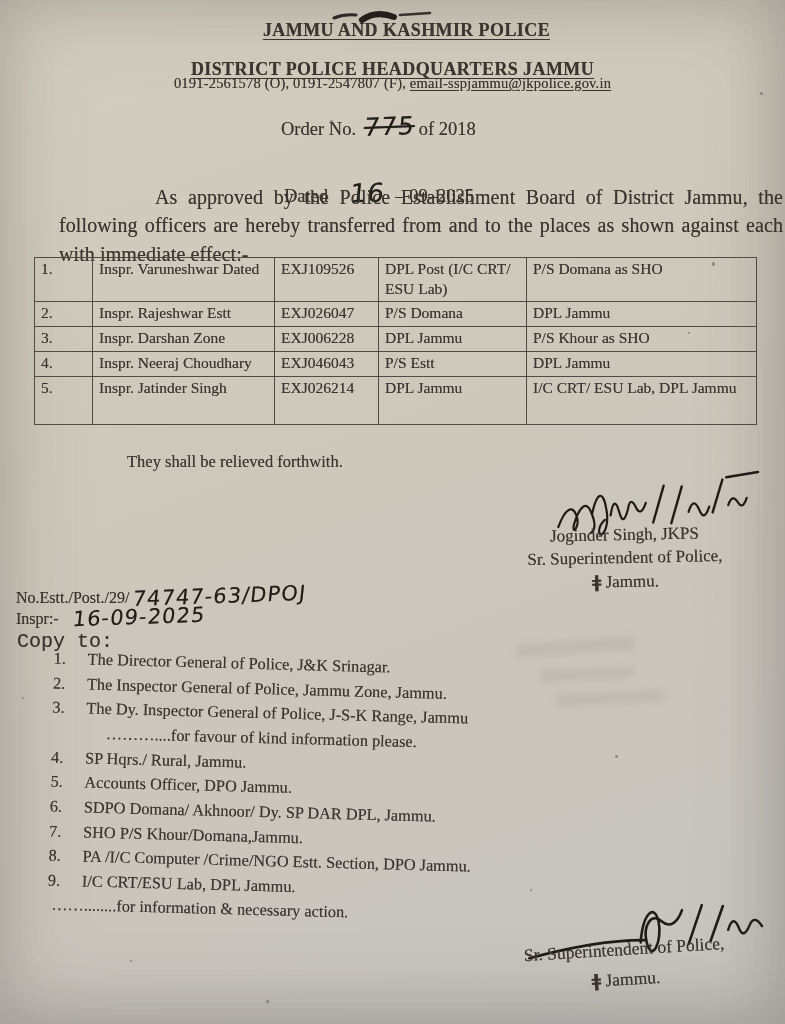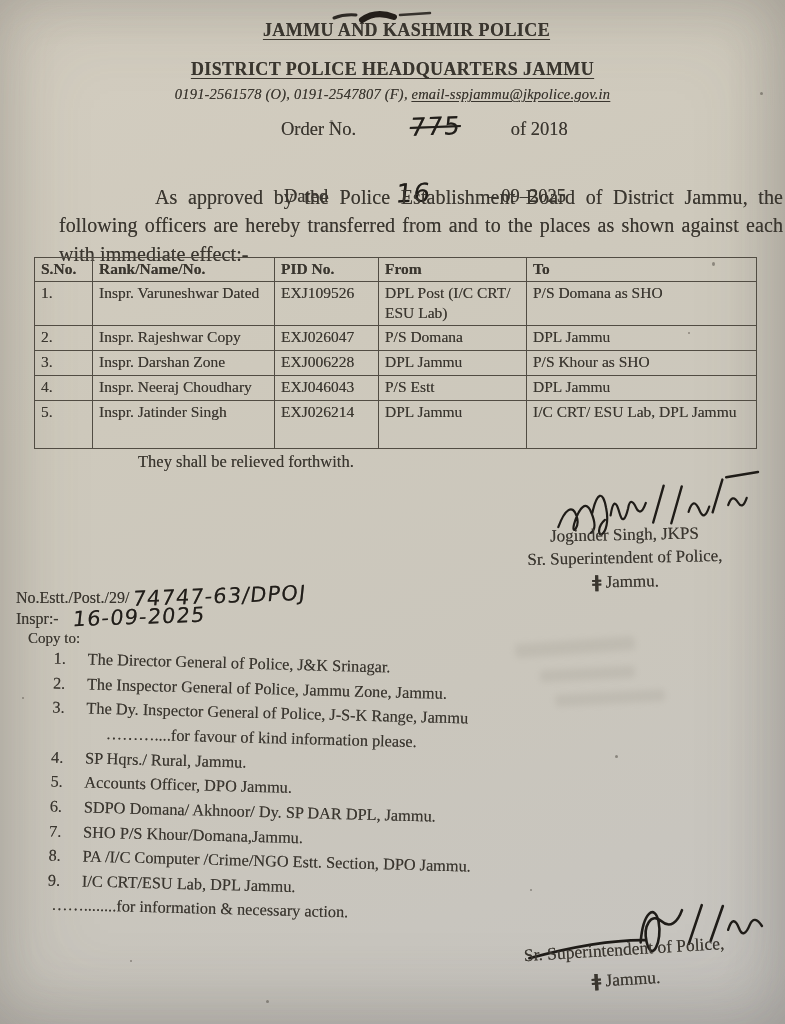--- a/index.html
+++ b/index.html
@@ -10,21 +10,21 @@
     color:#3a362f;
   }
   .vignette{position:absolute;inset:0;pointer-events:none;
     box-shadow:inset 0 0 90px rgba(96,90,78,.22), inset -12px 0 50px rgba(84,84,90,.12), inset 0 -20px 60px rgba(110,108,104,.14);}
   .abs{position:absolute;}
   .printed{text-shadow:0 0 .6px rgba(58,54,47,.65);}
   .center{left:0;width:785px;text-align:center;}
   .title{font-weight:bold;font-size:18px;letter-spacing:.4px;text-decoration:underline;text-underline-offset:3px;}
   .contact{font-size:14.5px;letter-spacing:.2px;}
   .u{text-decoration:underline;text-underline-offset:2px;}
-  .orderline{font-size:18.5px;display:flex;align-items:baseline;gap:46px;}
+  .orderline{font-size:18.5px;display:flex;align-items:baseline;}
   .hw{font-family:"DejaVu Sans", sans-serif;font-weight:500;color:#211e1a;
       display:inline-block;transform:skew(-8deg) rotate(-2deg);letter-spacing:1px;}
   .hw-order{font-size:25px;margin:0 4px 0 8px;text-decoration:line-through;text-decoration-thickness:2px;}
   .hw-day{font-size:26px;margin:0 10px 0 22px;}
   .para{font-size:20px;line-height:1.42;text-align:justify;text-indent:96px;width:724px;letter-spacing:.1px;margin-left:21px;}
   table.tbl{border-collapse:collapse;width:722px;table-layout:fixed;font-size:15.5px;}
   table.tbl td,table.tbl th{border:1.6px solid #514c43;vertical-align:top;padding:1px 6px 2px 6px;line-height:1.28;text-align:left;font-weight:normal;}
   table.tbl th{font-weight:bold;}
   .relieved{font-size:16.5px;}
   .sigblock{text-align:center;font-size:17px;line-height:1.35;}
@@ -45,21 +45,21 @@
 <div class="vignette"></div>
 
 <svg class="abs" style="left:330px;top:8px;" width="110" height="18">
   <path d="M4 10 q 10 -4 22 -3" stroke="#2e2a25" stroke-width="3" fill="none" stroke-linecap="round"></path>
   <path d="M32 12 q 14 -10 32 -3" stroke="#241f1a" stroke-width="6" fill="none" stroke-linecap="round"></path>
   <path d="M70 7 l 30 -2" stroke="#37332d" stroke-width="2.5" fill="none" stroke-linecap="round"></path>
 </svg>
 
 <div class="abs center printed title" style="top:20px;padding-left:14px;">JAMMU AND KASHMIR POLICE</div>
 <div class="abs center printed title" style="top:59px;">DISTRICT POLICE HEADQUARTERS JAMMU</div>
-<div class="abs center printed contact" style="top:86px;font-style:italic;">
+<div class="abs center printed contact" style="top:75px;">
   <span>0191-2561578 (O), 0191-2547807 (F), </span><span class="u">email-sspjammu@jkpolice.gov.in</span>
 </div>
 
 <div class="abs orderline printed" style="left:281px;top:112px;">
   <span>Order No.</span>
   <span class="hw hw-order">775</span>
   <span>of 2018</span>
 </div>
 <div class="abs orderline printed" style="left:284px;top:158px;margin-top:20px;">
   <span>Dated</span>
@@ -71,37 +71,30 @@
 
 <table class="tbl abs printed" style="left:34px;top:257px;">
   <colgroup>
       <col style="width:58px">
       <col style="width:182px">
       <col style="width:104px">
       <col style="width:148px">
       <col style="width:230px">
     </colgroup>
   <tbody>
-      <tr style="height:24px;">
-    <th>S.No.</th>
-    <th>Rank/Name/No.</th>
-    <th>PID No.</th>
-    <th>From</th>
-    <th>To</th>
-  </tr>
   <tr style="height:44px;">
     <td>1.</td>
     <td>Inspr. Varuneshwar Dated</td>
     <td>EXJ109526</td>
     <td>DPL Post (I/C CRT/ ESU Lab)</td>
     <td>P/S Domana as SHO</td>
   </tr>
   <tr style="height:25px;">
     <td>2.</td>
-    <td>Inspr. Rajeshwar Copy</td>
+    <td>Inspr. Rajeshwar Estt</td>
     <td>EXJ026047</td>
     <td>P/S Domana</td>
     <td>DPL Jammu</td>
   </tr>
   <tr style="height:25px;">
     <td>3.</td>
     <td>Inspr. Darshan Zone</td>
     <td>EXJ006228</td>
     <td>DPL Jammu</td>
     <td>P/S Khour as SHO</td>
@@ -116,21 +109,21 @@
   <tr style="height:48px;">
     <td>5.</td>
     <td>Inspr. Jatinder Singh</td>
     <td>EXJ026214</td>
     <td>DPL Jammu</td>
     <td>I/C CRT/ ESU Lab, DPL Jammu</td>
   </tr>
 </tbody>
   </table>
 
-<div class="abs relieved printed" style="left:138px;top:452px;font-family:Liberation Serif, serif;">They shall be relieved forthwith.</div>
+<div class="abs relieved printed" style="left:127px;top:452px;font-family:Liberation Serif, serif;">They shall be relieved forthwith.</div>
 
 <svg class="sig abs" style="left:552px;top:474px;transform:rotate(-4deg);" width="215" height="62" viewBox="0 0 215 62">
   <path d="M5 46 C13 28 21 24 24 36 C27 48 17 56 21 44 C27 28 35 20 39 34 C43 46 41 52 37 54" stroke-width="2.2"></path>
   <path d="M40 34 C46 14 52 12 54 30 C56 44 52 54 48 56 C44 58 44 48 52 42" stroke-width="2.2"></path>
   <path d="M58 38 q 5 -22 9 -2 q 3 15 9 -4 q 3 -12 8 0 q 4 10 10 -4" stroke-width="2.2"></path>
   <path d="M100 48 L113 12" stroke-width="2.4"></path>
   <path d="M118 50 L131 14" stroke-width="2.4"></path>
   <path d="M136 40 q 6 -16 11 -1 q 4 12 10 -3" stroke-width="2.2"></path>
   <path d="M160 42 L172 10" stroke-width="2.4"></path>
   <path d="M176 36 q 5 -12 10 -2 q 4 8 9 -4" stroke-width="2.2"></path>
@@ -141,21 +134,21 @@
   <div>Sr. Superintendent of Police,</div>
   <div><span class="mark">ǂ</span> <span>Jammu.</span></div>
 </div>
 
 <div class="abs printed refline" style="left:16px;top:584px;">
   <span>No.Estt./Post./29/</span><span class="hw hw-ref">74747-63/DPOJ</span>
 </div>
 <div class="abs printed refline" style="left:16px;top:605px;">
   <span>Inspr:-</span><span class="hw hw-ref" style="margin-left:14px;">16-09-2025</span>
 </div>
-<div class="abs printed refline" style="left:28px;top:630px;font-size:15px;">Copy to:</div>
+<div class="abs printed refline" style="left:17px;top:630px;font-size:20px;font-family:Liberation Mono, monospace;">Copy to:</div>
 
 <div class="abs copylist printed" style="left:30px;top:648px;">
   <div class="li">
       <span class="num">1.</span>
       <span>The Director General of Police, J&amp;K Srinagar.</span>
     </div>
   <div class="li">
       <span class="num">2.</span>
       <span>The Inspector General of Police,  Jammu Zone, Jammu.</span>
     </div>

